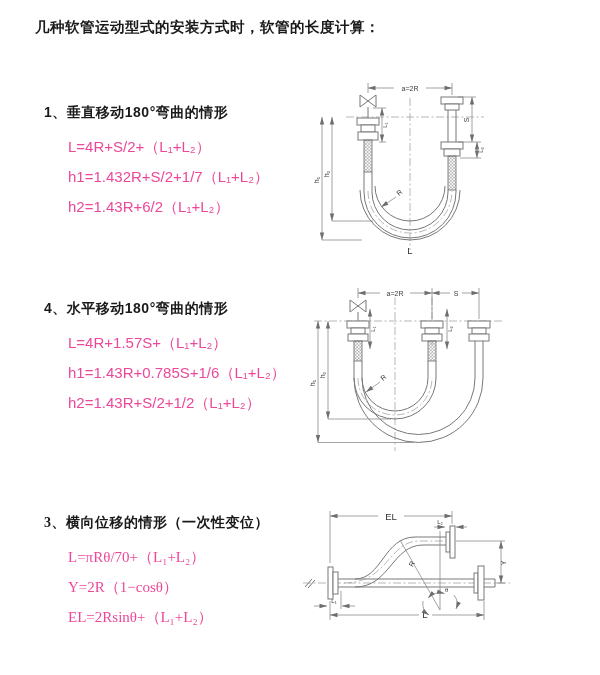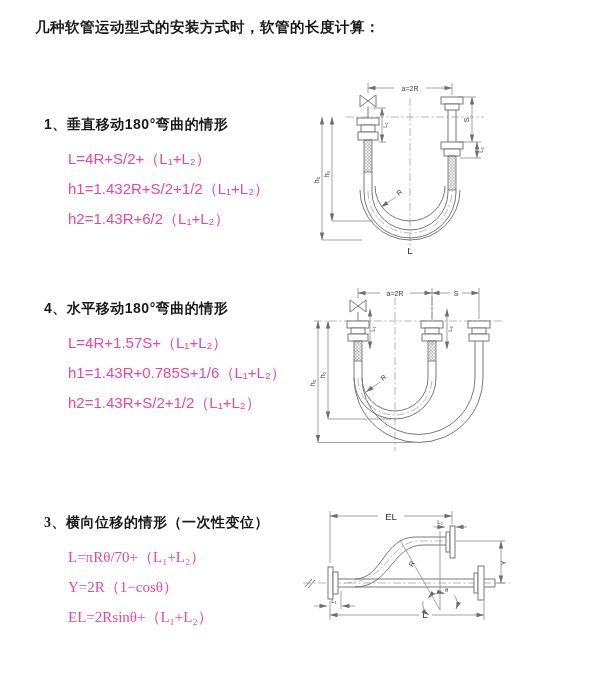--- a/index.html
+++ b/index.html
@@ -4,21 +4,21 @@
 <style>
   html,body{margin:0;padding:0;background:#ffffff;}
   .page{position:relative;width:600px;height:669px;background:#fff;overflow:hidden;
         font-family:"Liberation Sans",sans-serif;color:#222;}
   .title{position:absolute;left:35px;top:18px;font-size:14.5px;font-weight:700;
          letter-spacing:0.5px;margin:0;color:#1a1a1a;}
   .sec{position:absolute;left:44px;}
   .sec-heading{font-size:14px;font-weight:700;color:#1a1a1a;letter-spacing:0.5px;}
   .formulas{margin:10px 0 0 24px;}
   .formula{font-size:15px;line-height:30px;color:#ec4899;white-space:nowrap;}
-  .s1{top:104px;margin-top:12px;} .s2{top:300px;} .s3{top:514px;font-family:Liberation Serif, serif;}
+  .s1{top:104px;} .s2{top:300px;} .s3{top:514px;font-family:Liberation Serif, serif;}
   .dwg{position:absolute;}
   .d1{left:310px;top:72px;} .d2{left:306px;top:283px;} .d3{left:298px;top:503px;}
   
   .pl{stroke:#787878;stroke-width:1;fill:none;}
   .fl{fill:#ffffff;stroke:#787878;stroke-width:1;}
   .dim{stroke:#8c8c8c;stroke-width:0.8;fill:none;}
   .cl{stroke:#9a9a9a;stroke-width:0.7;fill:none;stroke-dasharray:8 2.5 2 2.5;}
   .bg{fill:#ffffff;stroke:none;}
   text.lb{font-family:"Liberation Sans",sans-serif;font-size:7px;fill:#3a3a3a;}
   text.lbs{font-family:"Liberation Sans",sans-serif;font-size:6px;fill:#3a3a3a;}
@@ -28,21 +28,21 @@
 <body>
 
 <div class="page">
 
   <h1 class="title">几种软管运动型式的安装方式时，软管的长度计算：</h1>
 
   <section class="sec s1">
     <div class="sec-heading">1、垂直移动180°弯曲的情形</div>
     <div class="formulas">
       <div class="formula">L=4R+S/2+（L₁+L₂）</div>
-      <div class="formula">h1=1.432R+S/2+1/2（L₁+L₂）</div>
+      <div class="formula">h1=1.432R+S/2+1/7（L₁+L₂）</div>
       <div class="formula">h2=1.43R+6/2（L₁+L₂）</div>
     </div>
   </section>
 
   <section class="sec s2">
     <div class="sec-heading">4、水平移动180°弯曲的情形</div>
     <div class="formulas">
       <div class="formula">L=4R+1.57S+（L₁+L₂）</div>
       <div class="formula">h1=1.43R+0.785S+1/6（L₁+L₂）</div>
       <div class="formula">h2=1.43R+S/2+1/2（L₁+L₂）</div>

